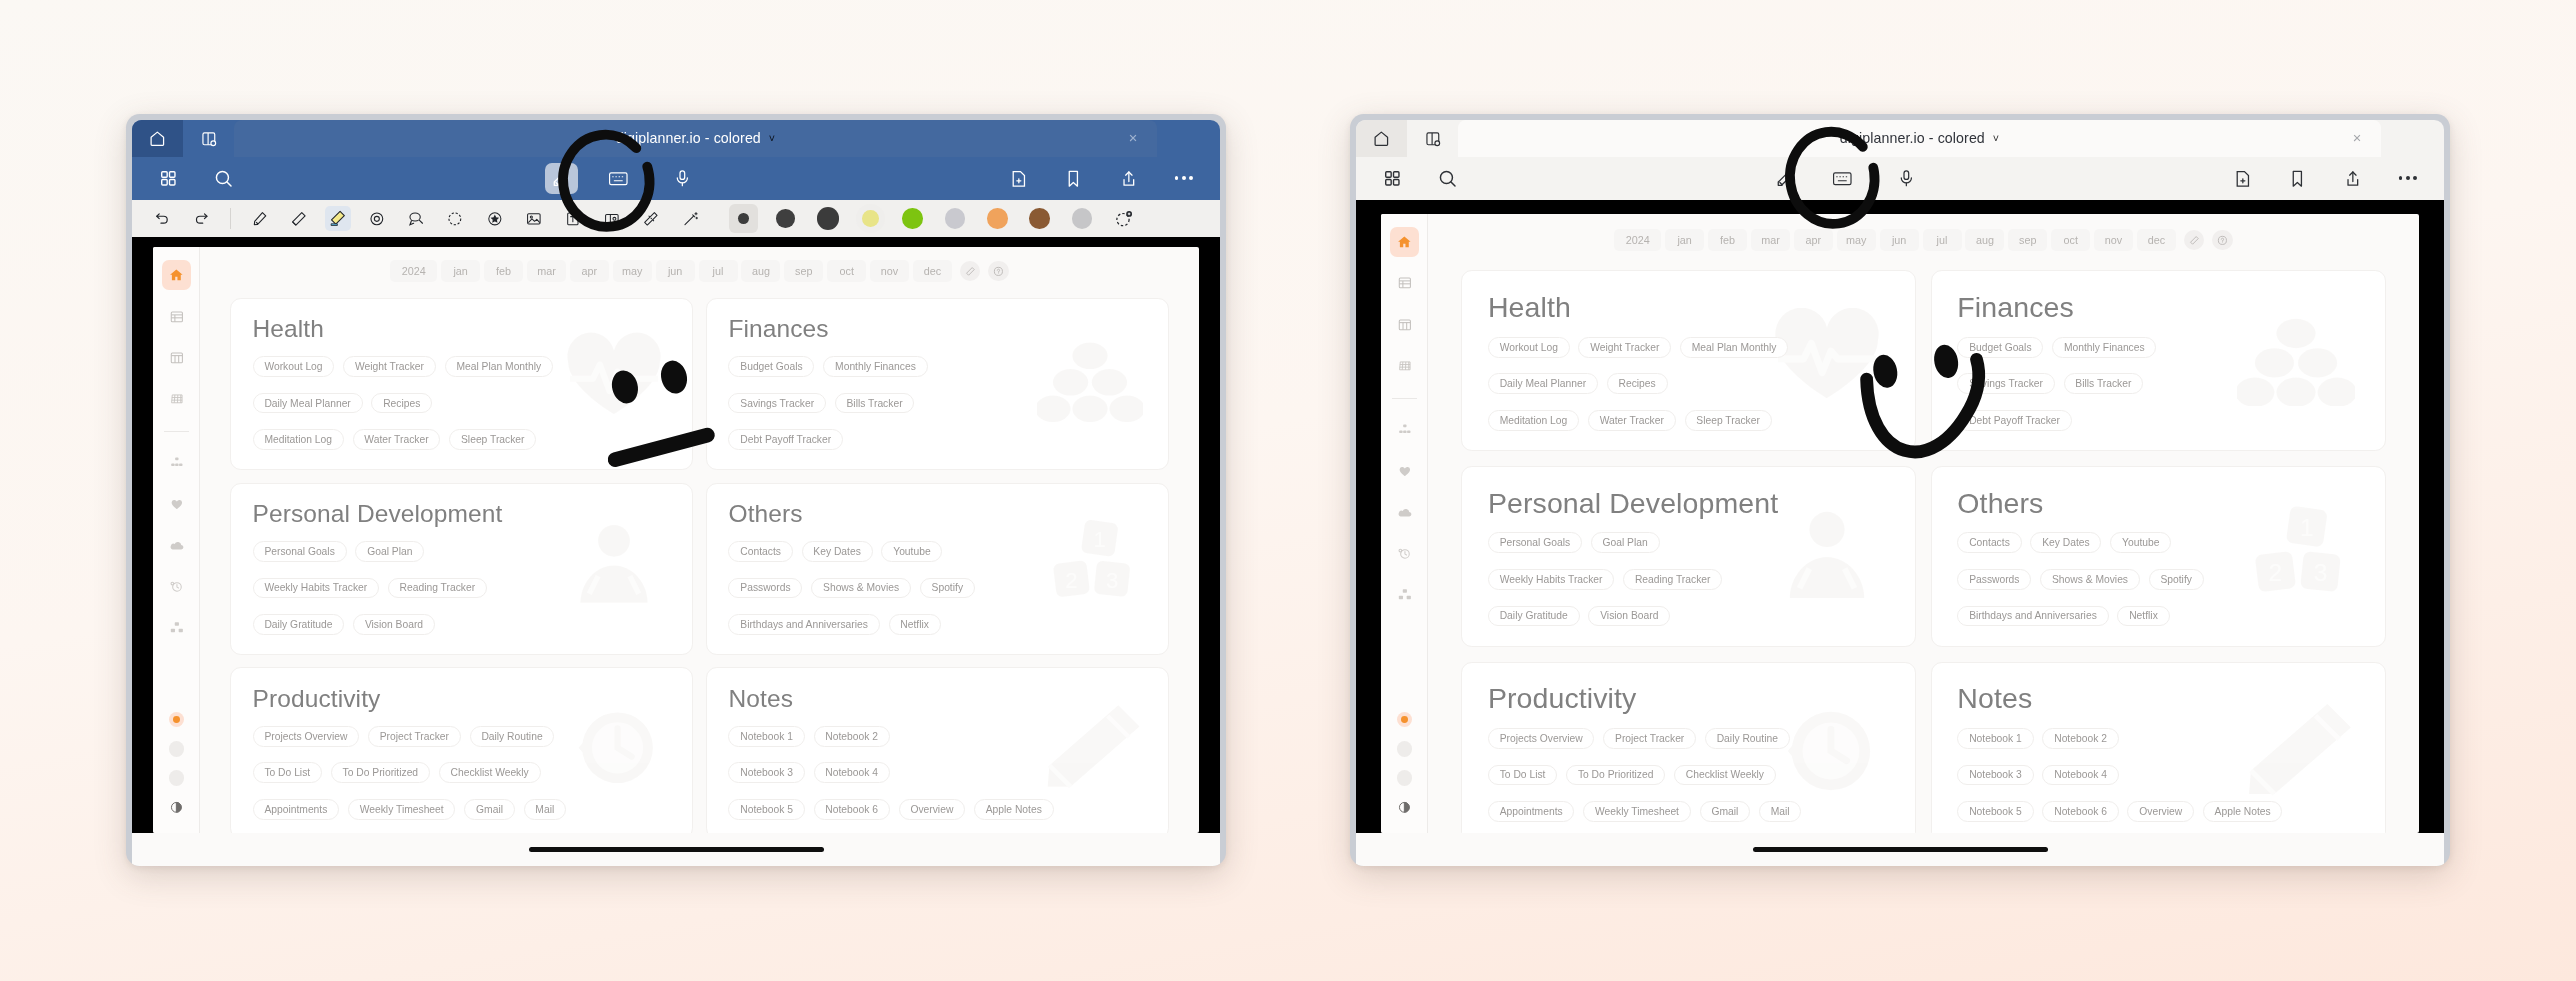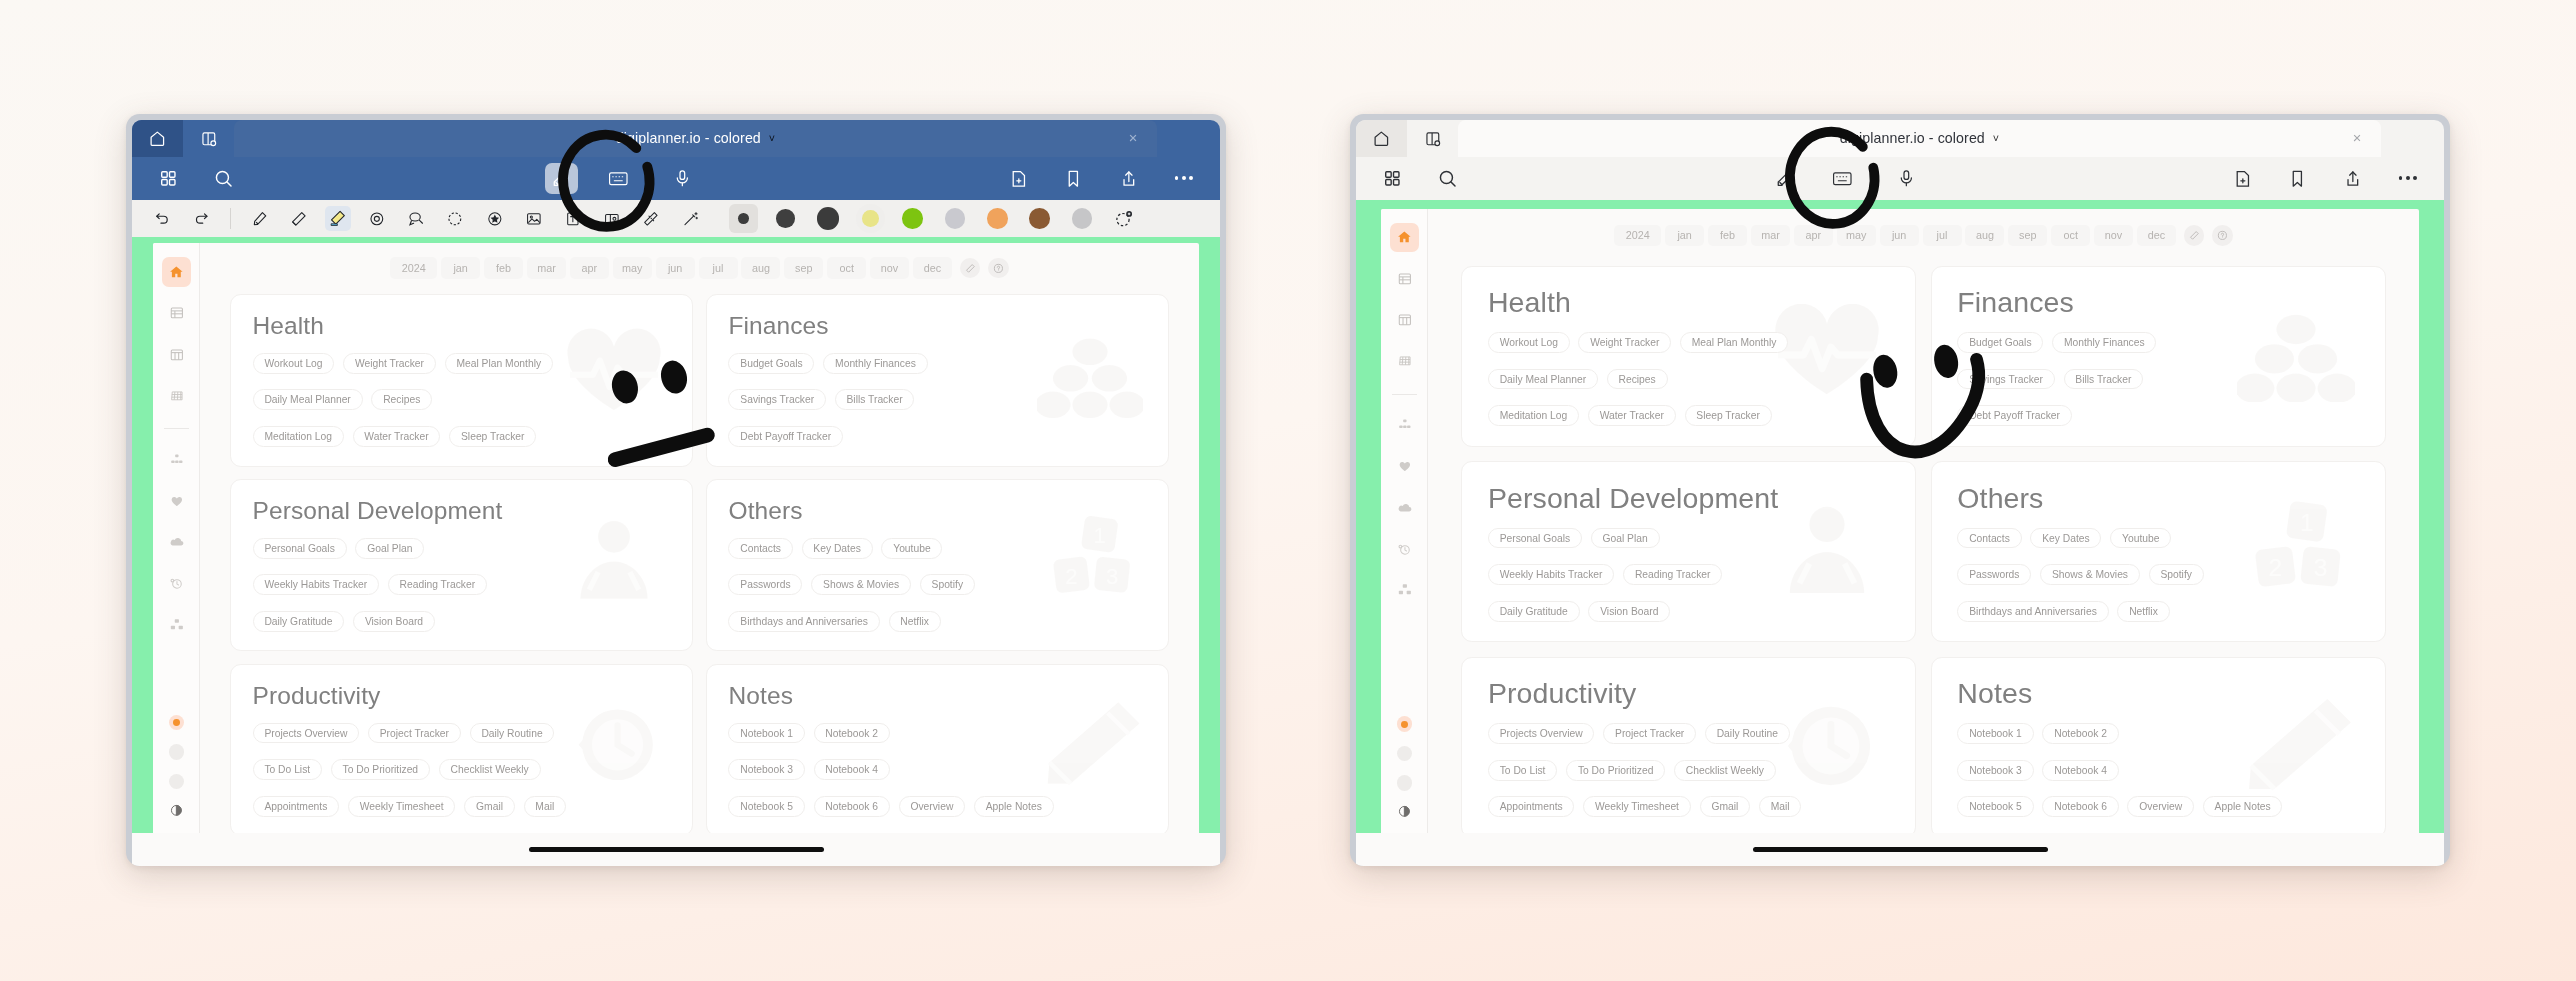--- a/index.html
+++ b/index.html
@@ -69,21 +69,21 @@
   .pt-ico.sel { background:#dfe6ef; }
   .pt-ico svg { stroke:#22252a; }
   .pt-div { width:1px; height:21.6px; background:#d6d4d1; margin:0 15.7px; }
   .swatches { display:flex; align-items:center; gap:12.8px; margin-left:25.5px; }
   .sw { width:20.6px; height:20.6px; border-radius:50%; display:block; }
   .sw-wrap { width:29.5px; height:29.5px; border-radius:5.9px; display:flex; align-items:center; justify-content:center; }
   .sw-wrap.sel { background:#e2e0dd; }
   .sw-wrap.ring { box-shadow: inset 0 0 0 2.9px #efeeec; }
 
   
-  .page-area { flex:1 1 auto; background:#86efac; display:flex; overflow:hidden; position:relative; padding:9.8px 21.6px 0 21.6px;align-items:center; }
+  .page-area { flex:1 1 auto; background:#000000; display:flex; overflow:hidden; position:relative; padding:9.8px 21.6px 0 21.6px; }
   .sheet { flex:1 1 auto; background:#fbfaf9; display:flex; border-radius:2px; overflow:hidden; }
 
   .docsidebar { width:47px; flex:0 0 47px; background:#fdfcfb; border-right:1px solid #edebe9;
                 display:flex; flex-direction:column; align-items:center; padding-top:13.7px; gap:0; }
   .ds-ico { width:29.5px; height:29.5px; margin-bottom:11.8px; display:flex; align-items:center; justify-content:center; border-radius:6.9px; }
   .ds-ico.active { background:#fde0d2; }
   .ds-div { width:25.5px; height:1px; background:#eae8e6; margin:5.9px 0 15.7px 0; }
   .ds-dot { width:15.7px; height:15.7px; border-radius:50%; margin-bottom:13.7px; }
 
   .doccontent { flex:1 1 auto; padding:13.7px 29.5px 0 29.5px; display:flex; flex-direction:column; overflow:hidden; }

